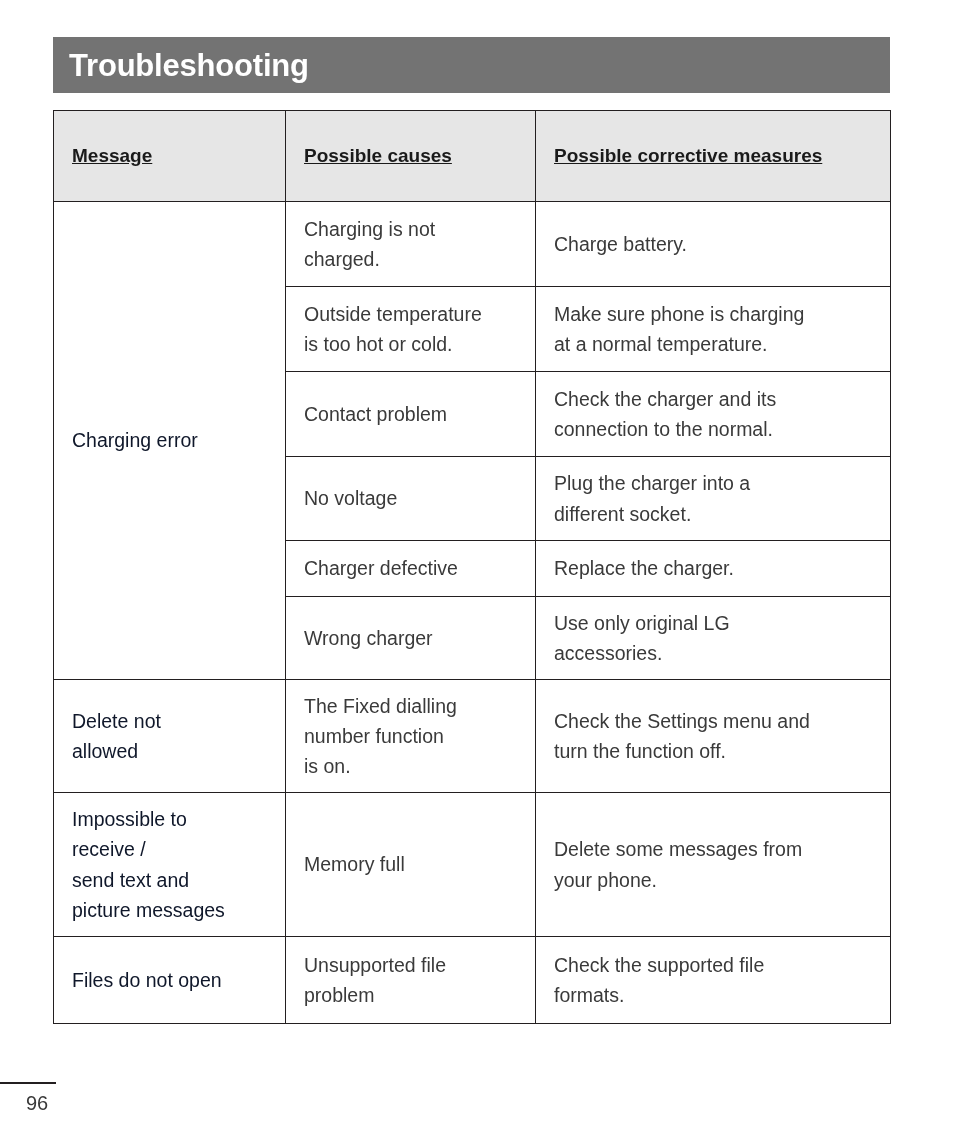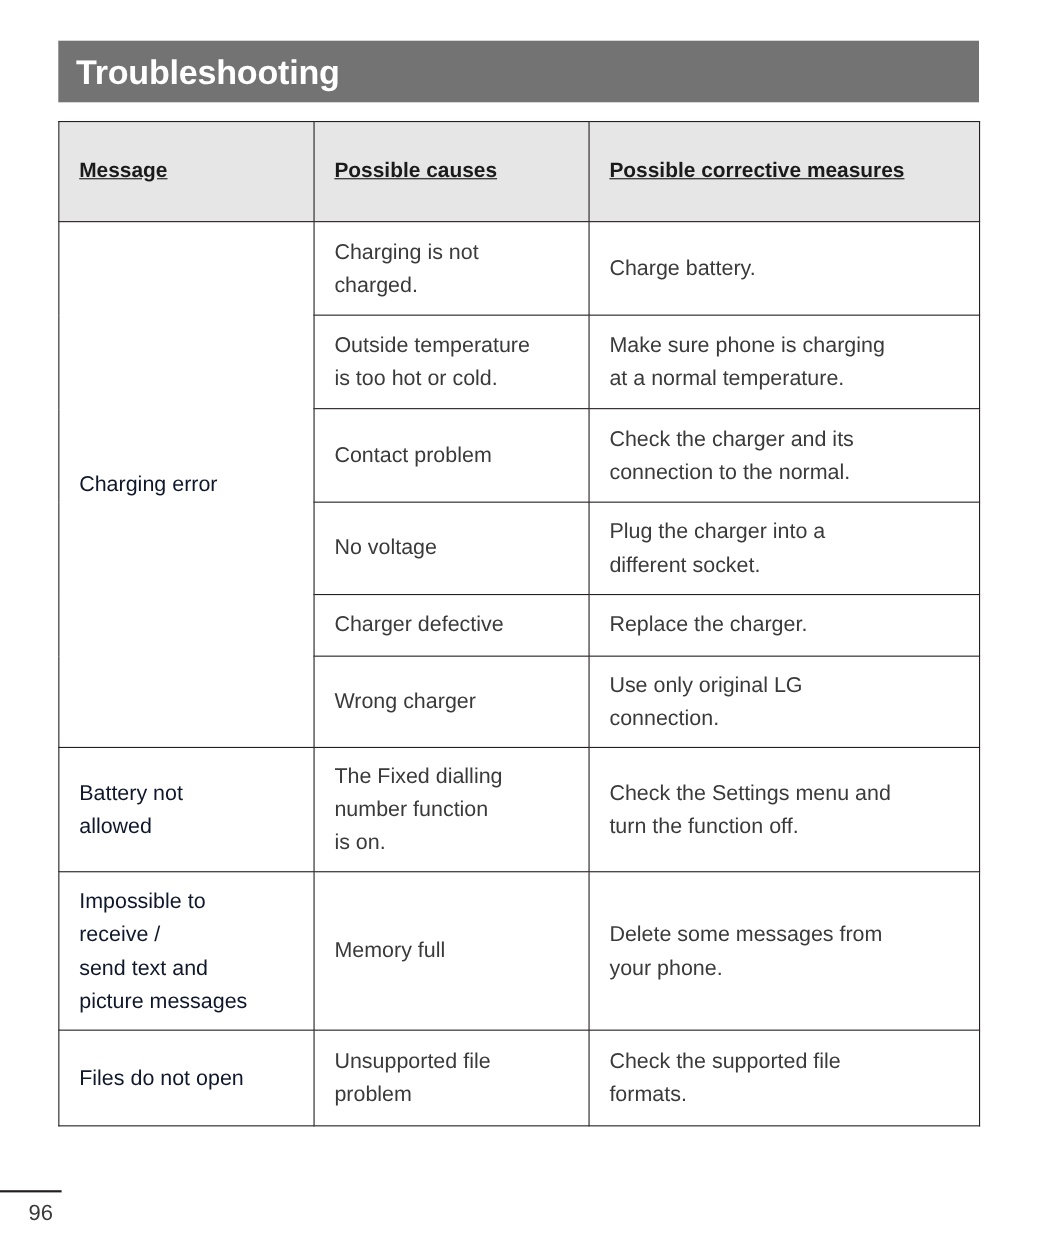--- a/index.html
+++ b/index.html
@@ -182,27 +182,27 @@
         <td>
           <span class="cell-line">Replace the charger.</span>
         </td>
       </tr>
       <tr class="r6">
         <td>
           <span class="cell-line">Wrong charger</span>
         </td>
         <td>
           <span class="cell-line">Use only original LG</span>
-          <span class="cell-line">connection.</span>
+          <span class="cell-line">accessories.</span>
         </td>
       </tr>
 
       <tr class="r7">
         <td class="msg-cell">
-          <span class="cell-line">Battery not</span>
+          <span class="cell-line">Delete not</span>
           <span class="cell-line">allowed</span>
         </td>
         <td>
           <span class="cell-line">The Fixed dialling</span>
           <span class="cell-line">number function</span>
           <span class="cell-line">is on.</span>
         </td>
         <td>
           <span class="cell-line">Check the Settings menu and</span>
           <span class="cell-line">turn the function off.</span>

